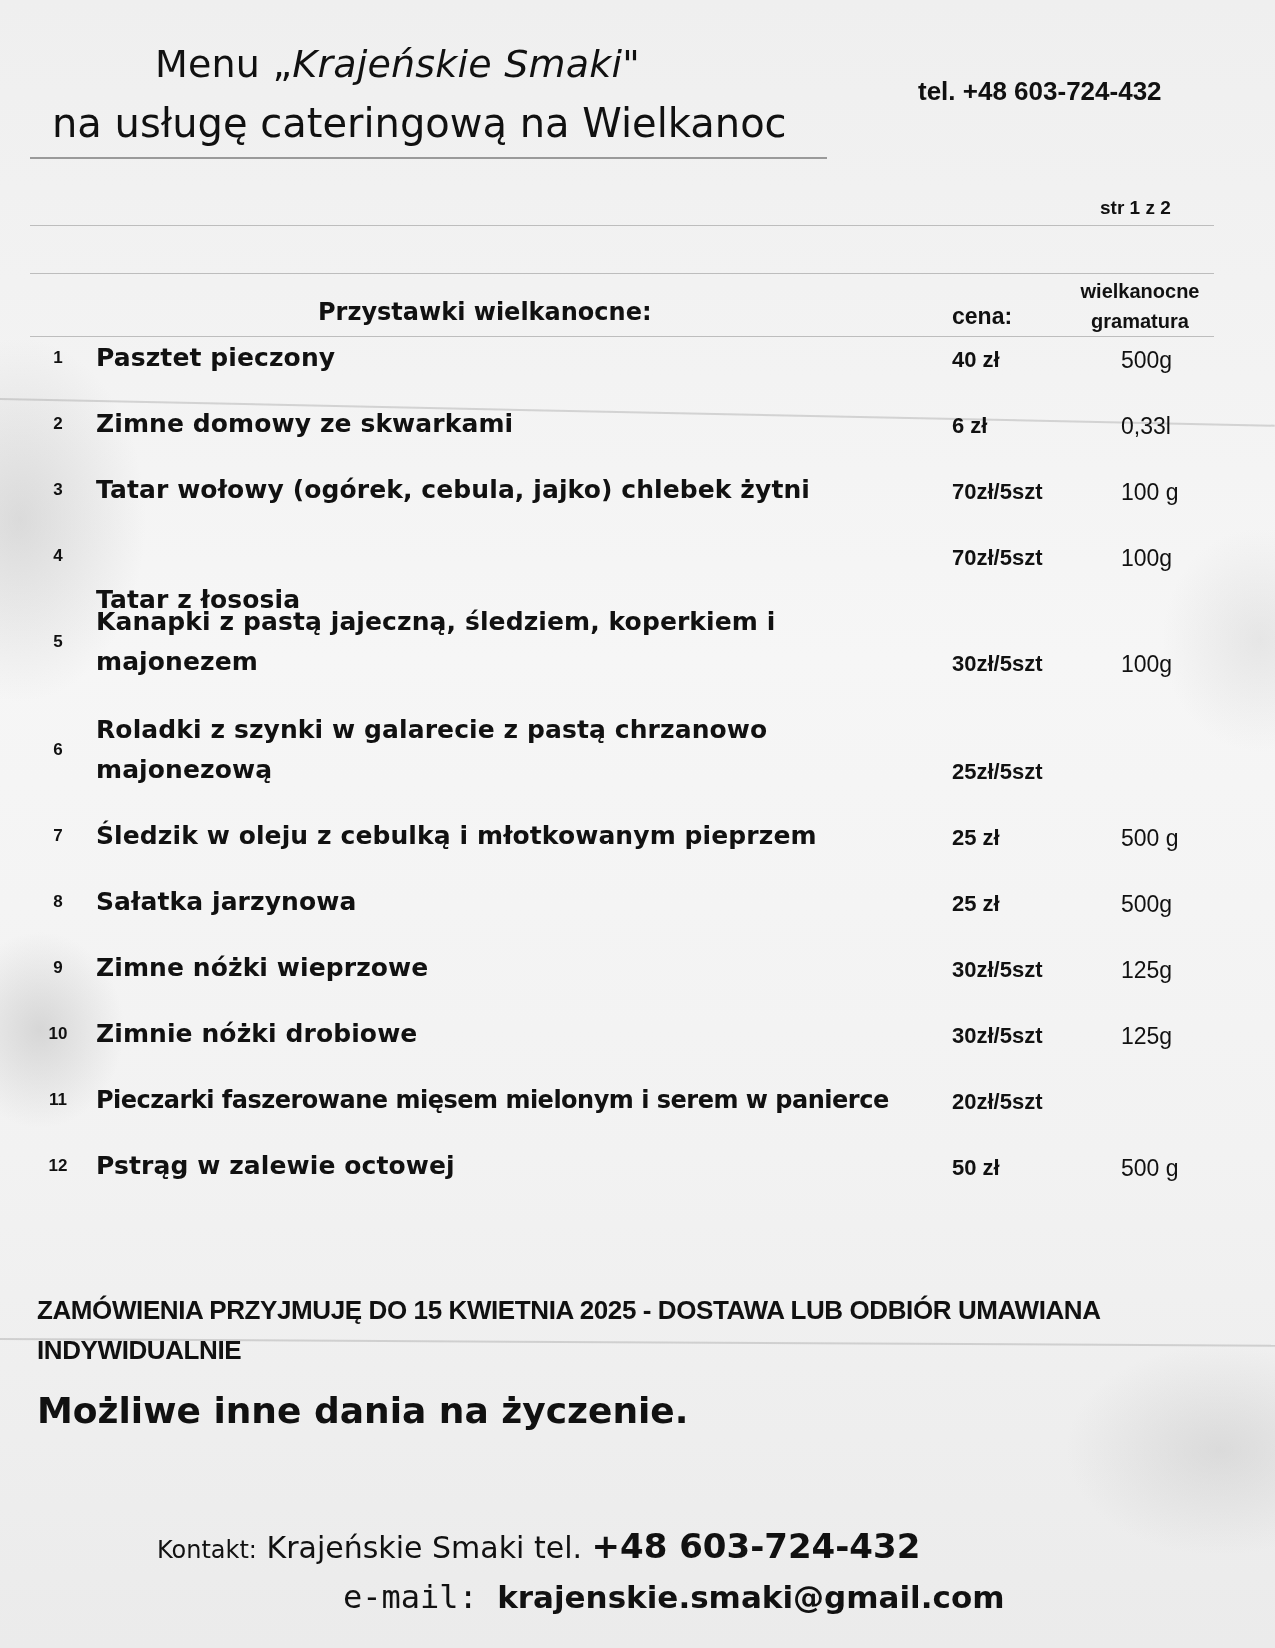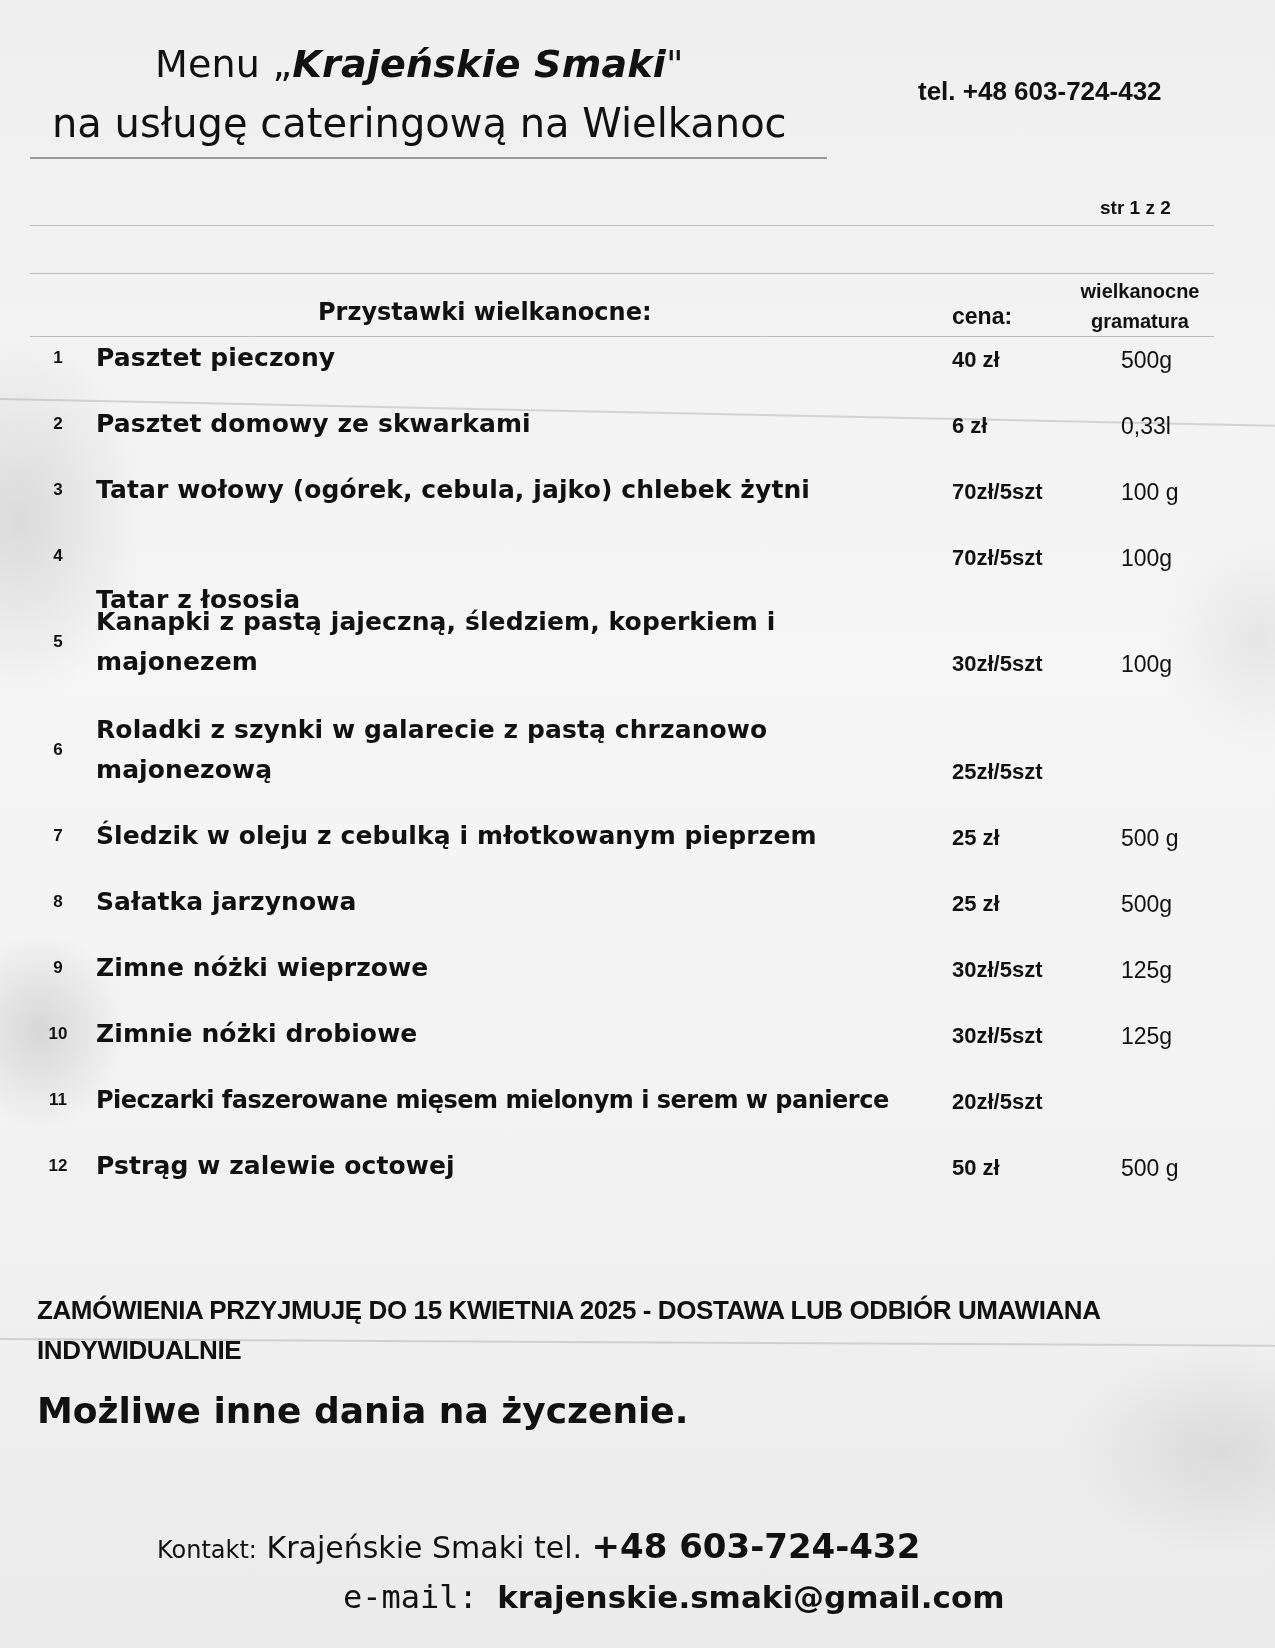--- a/index.html
+++ b/index.html
@@ -20,21 +20,21 @@
       linear-gradient(180deg, #efefef 0%, #f6f6f6 40%, #f2f2f2 70%, #ebebeb 100%);
   }
   .streak { position: absolute; height: 2px; background: rgba(150,150,150,0.35); transform-origin: left center; }
   .page { position: absolute; inset: 0; }
 
   .title1 {
     position: absolute; left: 155px; top: 42px;
     font-family: "DejaVu Sans", sans-serif; font-size: 38px; font-weight: 400;
     letter-spacing: 0.2px;
   }
-  .title1 .brand { font-weight: 700; font-style: italic; text-align: right; }
+  .title1 .brand { font-weight: 400; font-style: italic; text-align: right; }
   .title2 {
     position: absolute; left: 52px; top: 100px;
     font-family: "DejaVu Sans", sans-serif; font-size: 40px; font-weight: 400;
   }
   .title-rule { position: absolute; left: 30px; top: 157px; width: 797px; height: 2px; background: #9a9a9a; }
   .phone-top {
     position: absolute; left: 918px; top: 76px;
     font-family: "Liberation Sans", sans-serif; font-weight: 700; font-size: 26px;
   }
   .page-num {
@@ -127,21 +127,21 @@
 
   <div class="item" style="top:338px;">
     <span class="num" style="top:10px;">1</span>
     <span class="name" style="top:0;">Pasztet pieczony</span>
     <span class="price" style="top:2px;">40 zł</span>
     <span class="weight" style="top:2px;">500g</span>
   </div>
 
   <div class="item" style="top:404px;">
     <span class="num" style="top:10px;">2</span>
-    <span class="name" style="top:0;">Pasztet domowy ze skwarkami</span>
+    <span class="name" style="top:0;">Zimne domowy ze skwarkami</span>
     <span class="price" style="top:2px;">6 zł</span>
     <span class="weight" style="top:2px;">0,33l</span>
   </div>
 
   <div class="item" style="top:470px;">
     <span class="num" style="top:10px;">3</span>
     <span class="name" style="top:0;">Tatar wołowy (ogórek, cebula, jajko) chlebek żytni</span>
     <span class="price" style="top:2px;">70zł/5szt</span>
     <span class="weight" style="top:2px;">100 g</span>
   </div>

